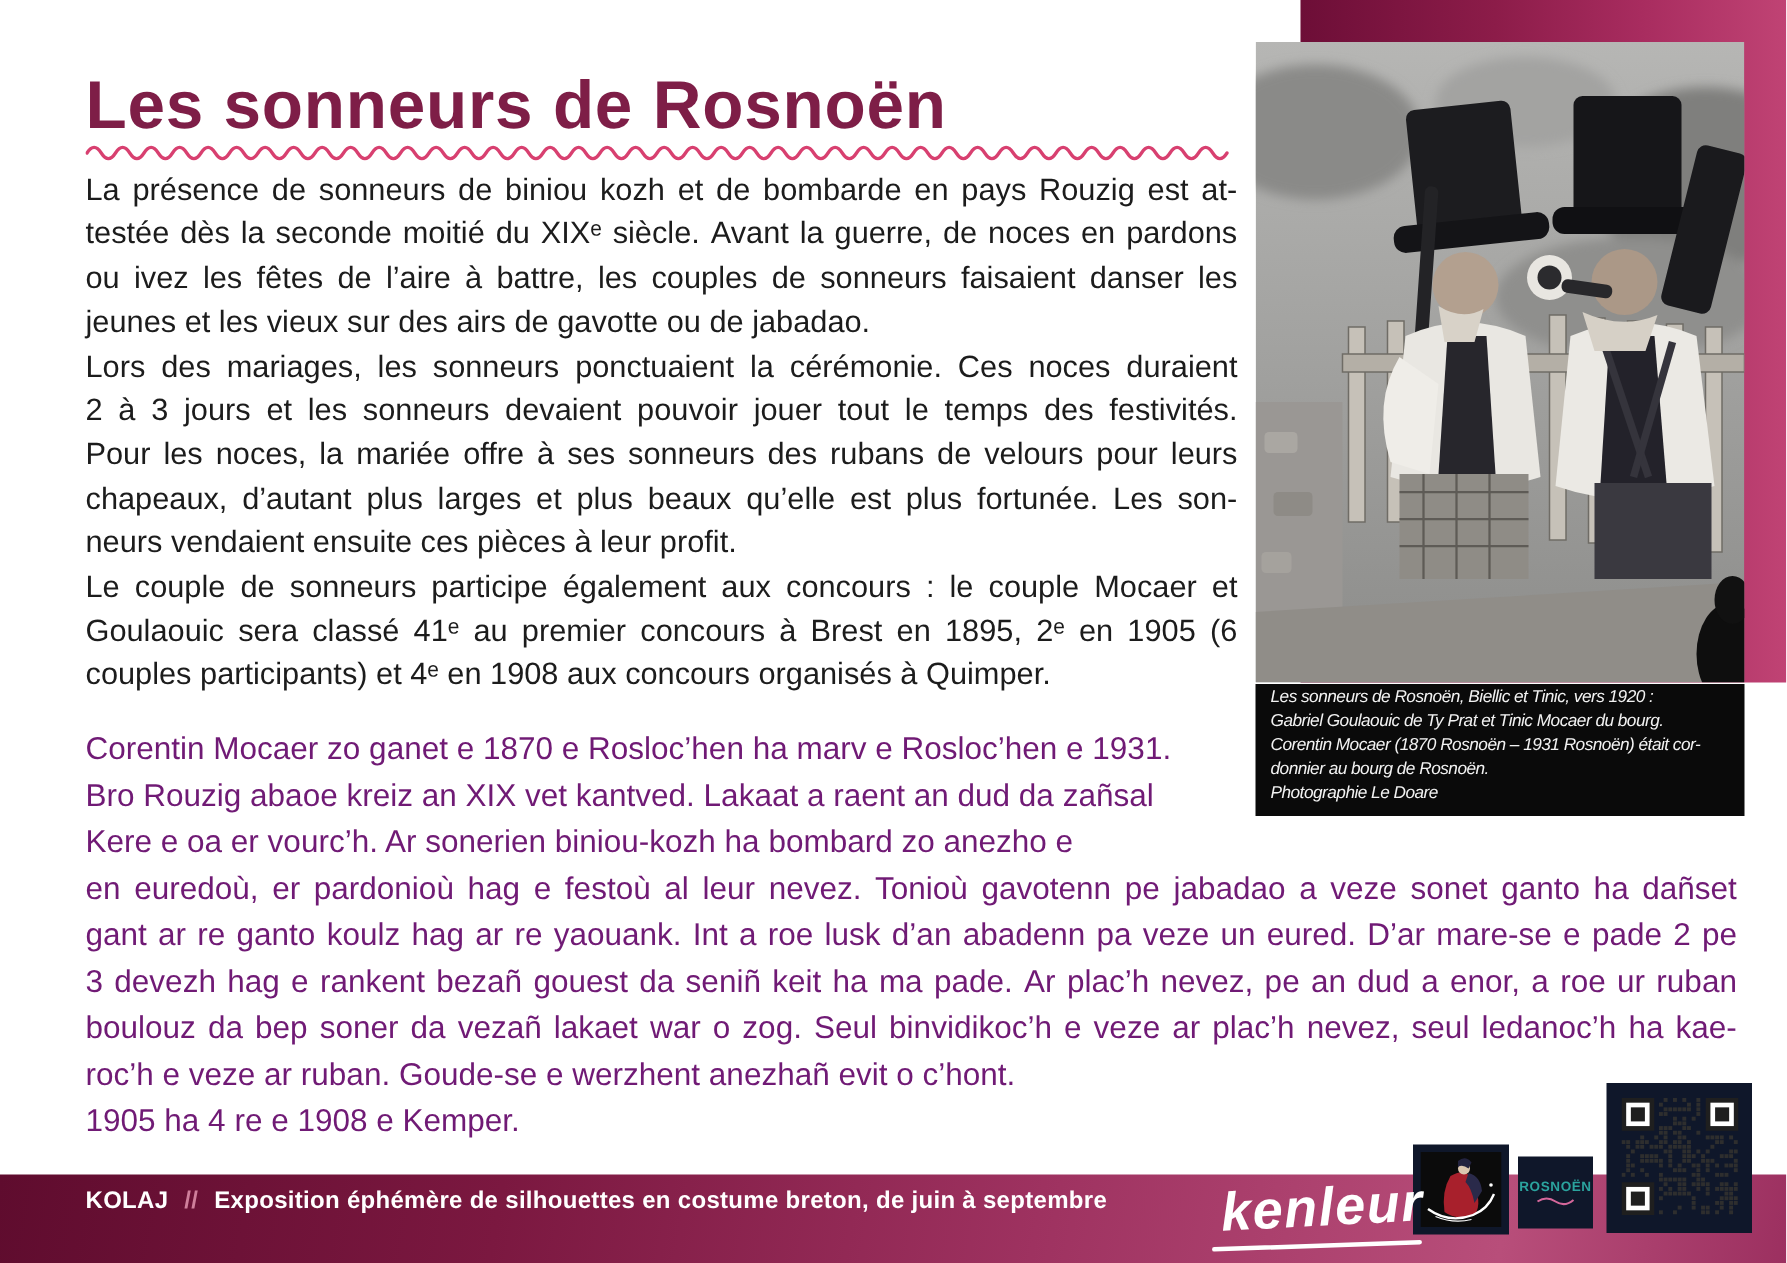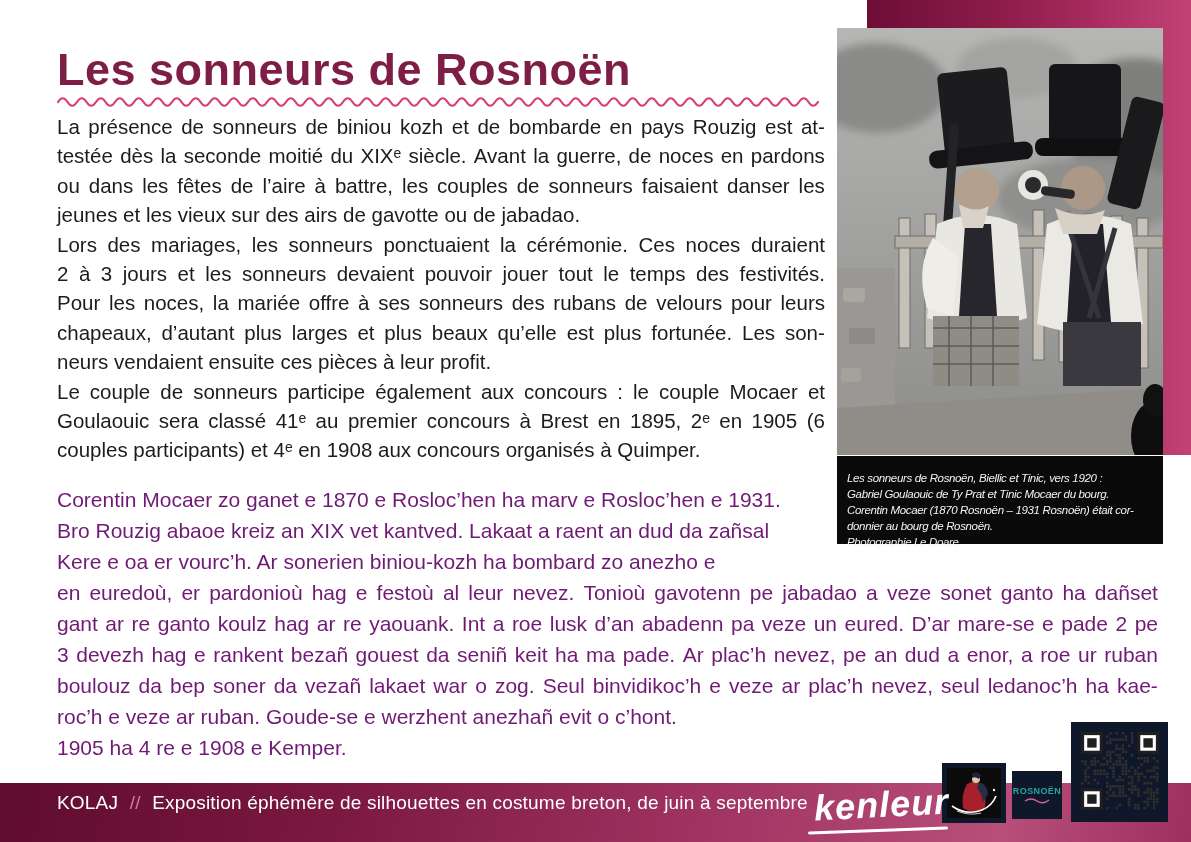--- a/index.html
+++ b/index.html
@@ -10,38 +10,38 @@
   .band{position:absolute;left:867px;top:0;width:324px;height:455px;
         background:linear-gradient(to right,#6d0e37 0%,#8c1c49 40%,#a82c5f 70%,#c04374 100%);}
 
   
   .photo{position:absolute;left:837px;top:28px;width:326px;height:427px;overflow:hidden;}
   .photo svg{display:block;}
 
   
   .caption{position:absolute;left:837px;top:456px;width:326px;height:88px;background:#0a0a0a;
            color:#f2f2f2;font-style:italic;font-size:11.5px;line-height:16px;
-           letter-spacing:-0.35px;padding:14px 10px;box-sizing:border-box;}
+           letter-spacing:-0.35px;padding:1px 10px;box-sizing:border-box;}
 
   .title{position:absolute;left:57px;top:44px;margin:0;color:#7e1e47;
          font-size:45px;font-weight:bold;letter-spacing:0.5px;text-align:center;}
 
   .wave{position:absolute;left:57px;top:92px;}
 
   .french{position:absolute;left:57px;top:112px;width:768px;color:#1c1c1c;
           font-size:20.5px;line-height:29.4px;}
   .breton{position:absolute;left:57px;top:484px;width:1101px;color:#701a75;
           font-size:21px;line-height:31px;}
   .french div,.breton div{white-space:nowrap;}
   .j{display:flex;justify-content:space-between;white-space:nowrap;}
 
   
   .footer{position:absolute;left:0;top:783px;width:1191px;height:59px;z-index:3;
           background:linear-gradient(100deg,#5f0c2e 0%,#7b1840 28%,#9e3260 58%,#b84e7a 84%,#9c3060 100%);}
-  .kolaj-line{position:absolute;left:57px;top:9px;color:#ffffff;font-size:19px;letter-spacing:0.2px;}
+  .kolaj-line{position:absolute;left:57px;top:9px;color:#ffffff;font-size:16px;letter-spacing:0.2px;font-weight:bold;}
   .kolaj-line .sep{color:#cf7f9b;padding:0 6px;}
 
   .kenleur{position:absolute;left:806px;top:782px;width:145px;height:56px;z-index:5;color:#fff;}
   .kenleur .ktext{position:absolute;left:8px;top:2px;font-size:36px;font-weight:bold;font-style:italic;
                   transform:rotate(-3deg);letter-spacing:1px;}
   .kenleur .kunder{position:absolute;left:2px;top:47px;width:140px;height:3px;background:#fff;
                    transform:rotate(-2deg);border-radius:2px;}
 
   .tab{position:absolute;background:#0f172a;z-index:4;}
   .tab-dancer{left:942px;top:763px;width:64px;height:60px;}
@@ -179,21 +179,21 @@
         <span>Avant</span>
         <span>la</span>
         <span>guerre,</span>
         <span>de</span>
         <span>noces</span>
         <span>en</span>
         <span>pardons</span>
       </div>
       <div class="j">
         <span>ou</span>
-        <span>dans</span>
+        <span>ivez</span>
         <span>les</span>
         <span>fêtes</span>
         <span>de</span>
         <span>l’aire</span>
         <span>à</span>
         <span>battre,</span>
         <span>les</span>
         <span>couples</span>
         <span>de</span>
         <span>sonneurs</span>

